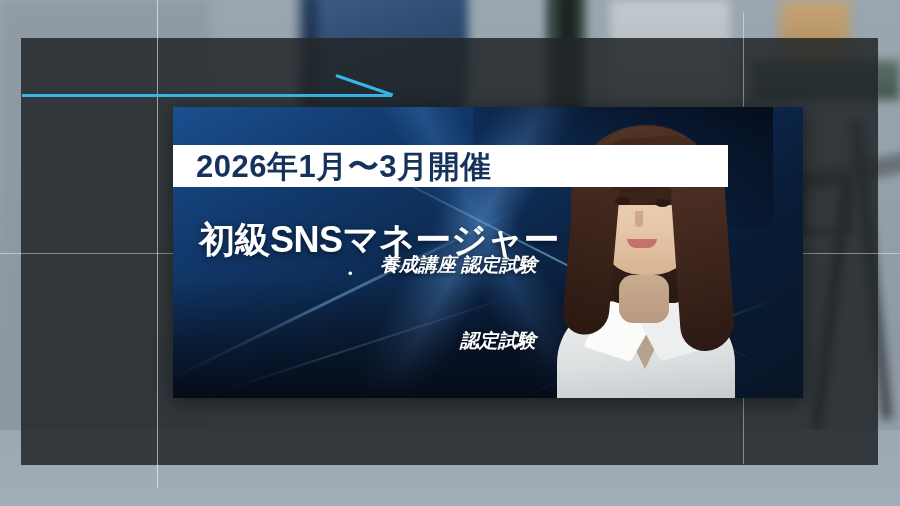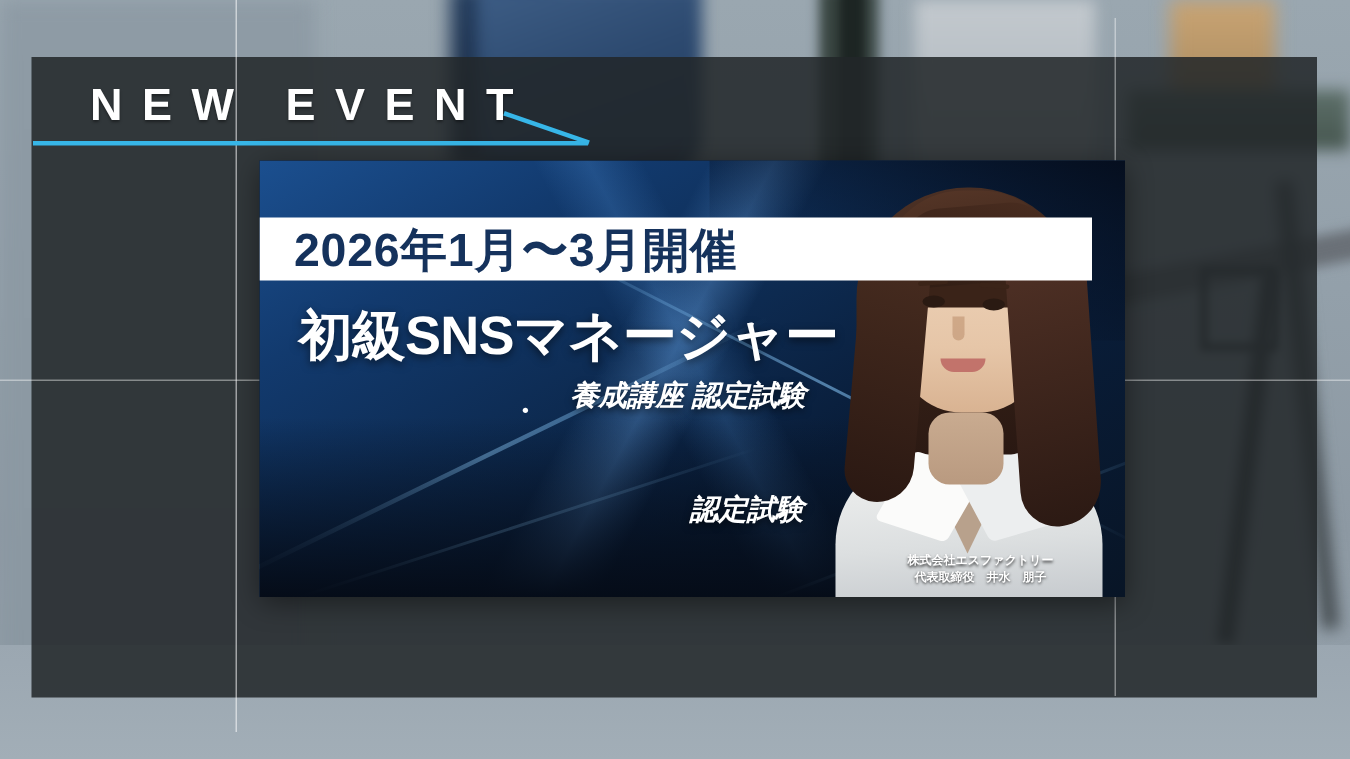--- a/index.html
+++ b/index.html
@@ -52,22 +52,22 @@
 
   
   .eyebrow{position:absolute;left:60px;top:52px;color:#ffffff;
     font-size:30px;font-weight:700;letter-spacing:13px;line-height:38px;
     text-shadow:0 1px 2px rgba(0,0,0,.4);white-space:nowrap;}
   .accent-h{position:absolute;left:22px;top:94px;height:3px;width:370px;background:#37b6e8;}
   .accent-d{position:absolute;left:336px;top:74px;width:60px;height:3px;background:#37b6e8;
     transform:rotate(19deg);transform-origin:left center;}
 
   
-  .card{position:absolute;left:173px;top:107px;width:577px;height:291px;overflow:hidden;
-    box-shadow:0 4px 18px rgba(0,0,0,.45);background:#0b1b33;text-align:center;}
+  .card{position:absolute;left:173px;top:107px;width:630px;height:291px;overflow:hidden;
+    box-shadow:0 4px 18px rgba(0,0,0,.45);background:#0b1b33;}
   .card-bg{position:absolute;inset:0;
     background:
       linear-gradient(118deg,rgba(255,255,255,0) 41%,rgba(120,185,255,.30) 47%,rgba(255,255,255,0) 52%),
       linear-gradient(62deg,rgba(255,255,255,0) 46%,rgba(90,160,235,.22) 51%,rgba(255,255,255,0) 56%),
       linear-gradient(150deg,#1b4f8f 0%,#123a6e 22%,#0d2a50 46%,#091d39 66%,#081526 100%);}
   .streak{position:absolute;background:linear-gradient(90deg,rgba(110,190,255,0) 0%,rgba(140,205,255,.55) 50%,rgba(110,190,255,0) 100%);}
   .s1{left:-60px;top:196px;width:420px;height:3px;transform:rotate(-26deg);}
   .s2{left:-40px;top:250px;width:380px;height:2px;transform:rotate(-18deg);}
   .s3{left:150px;top:150px;width:460px;height:2px;transform:rotate(27deg);}
   .s4{left:200px;top:265px;width:420px;height:2px;transform:rotate(-21deg);}
@@ -125,21 +125,21 @@
   .p-mouth{position:absolute;left:84px;top:132px;width:30px;height:9px;
     border-radius:0 0 16px 16px;background:#c2736b;}
 
   .credit{position:absolute;left:432px;top:261px;color:#ffffff;font-size:8px;
     line-height:11px;font-weight:700;white-space:nowrap;
     text-shadow:0 1px 2px rgba(0,0,0,.8);}
 
   
   .ttl{position:absolute;color:#ffffff;font-weight:700;white-space:nowrap;
     text-shadow:0 2px 6px rgba(0,0,0,.55);}
-  .ttl-a{left:26px;top:96px;font-size:36px;line-height:42px;letter-spacing:-.5px;}
+  .ttl-a{left:26px;top:112px;font-size:36px;line-height:42px;letter-spacing:-.5px;}
   .ttl-b{left:26px;top:178px;font-size:36px;line-height:42px;letter-spacing:-.5px;}
   .sub{position:absolute;color:#ffffff;font-weight:700;white-space:nowrap;
     font-size:19px;line-height:23px;text-shadow:0 2px 5px rgba(0,0,0,.55);font-style:italic;}
   .sub-a{left:207px;top:146px;}
   .sub-b{left:287px;top:222px;}
   .midot{position:absolute;left:166px;top:156px;color:#ffffff;font-size:22px;line-height:22px;}
 </style>
 </head>
 <body>
 
@@ -161,21 +161,20 @@
     <div class="bg-desk-leg2"></div>
     <div class="bg-floor"></div>
   </div>
 
   <div class="overlay"></div>
 
   <div class="vline" style="left:157px;top:0px;height:488px;"></div>
   <div class="vline" style="left:743px;top:12px;height:452px;opacity:.75;"></div>
   <div class="hline" style="left:0px;top:253px;width:900px;"></div>
 
-  <div class="eyebrow">NEW EVENT</div>
   <div class="accent-h"></div>
   <div class="accent-d"></div>
 
   <div class="card">
     <div class="card-bg"></div>
     <div class="streak s1"></div>
     <div class="streak s2"></div>
     <div class="streak s3"></div>
     <div class="streak s4"></div>
     <div class="dark-wedge"></div>
@@ -202,18 +201,14 @@
     </div>
 
     <div class="band"></div>
     <div class="band-txt">2026年1月〜3月開催</div>
 
     <div class="ttl ttl-a">初級SNSマネージャー</div>
     <div class="sub sub-a">養成講座 認定試験</div>
     <div class="midot">・</div>
     <div class="sub sub-b">認定試験</div>
 
-    <div class="credit">
-      <div>株式会社エスファクトリー</div>
-      <div>代表取締役　井水　朋子</div>
-    </div>
   </div>
 </div>
 
 </body></html>

